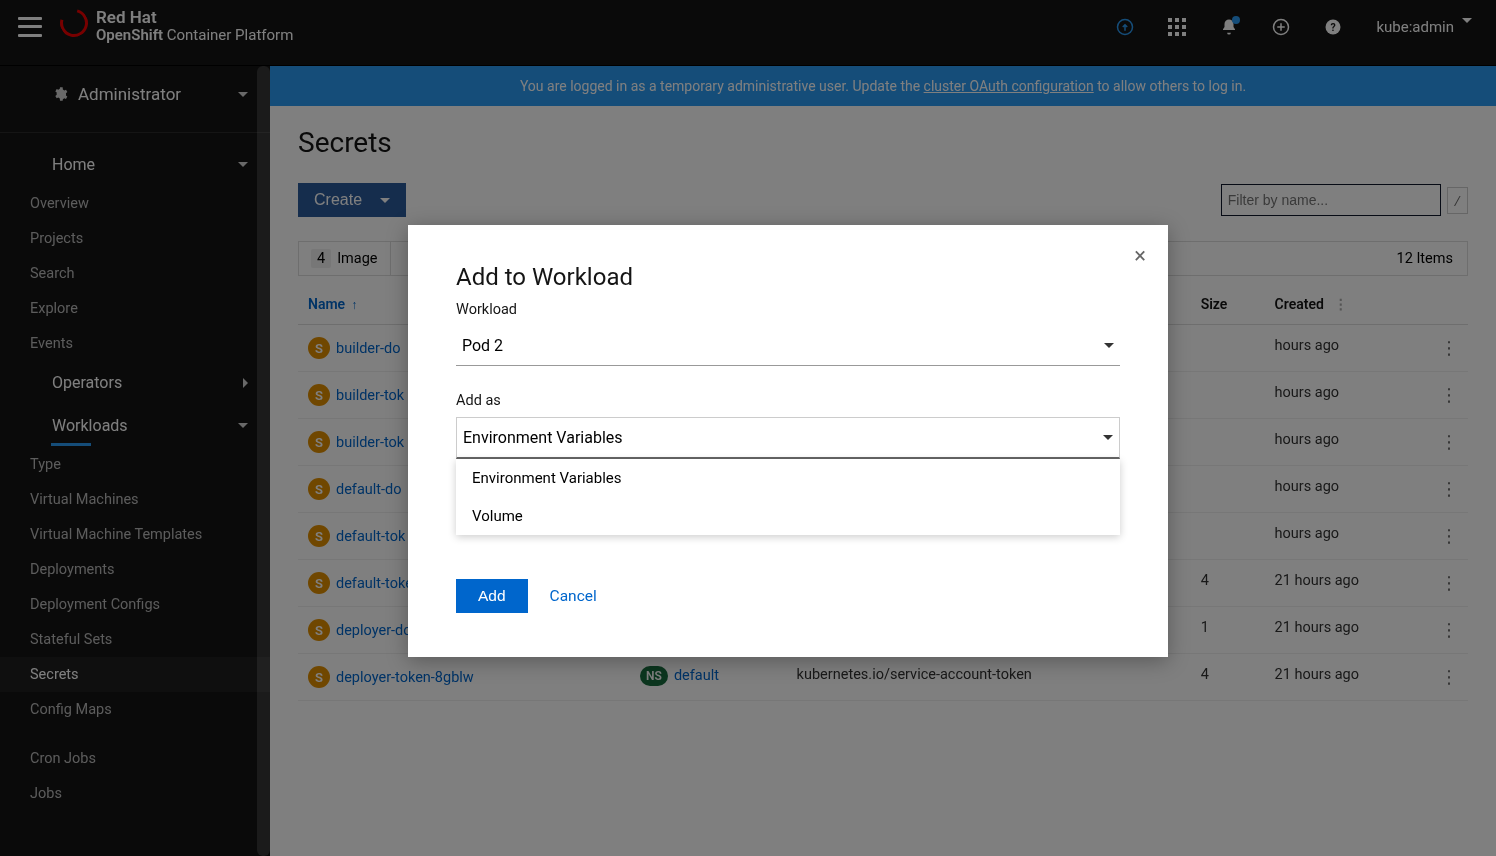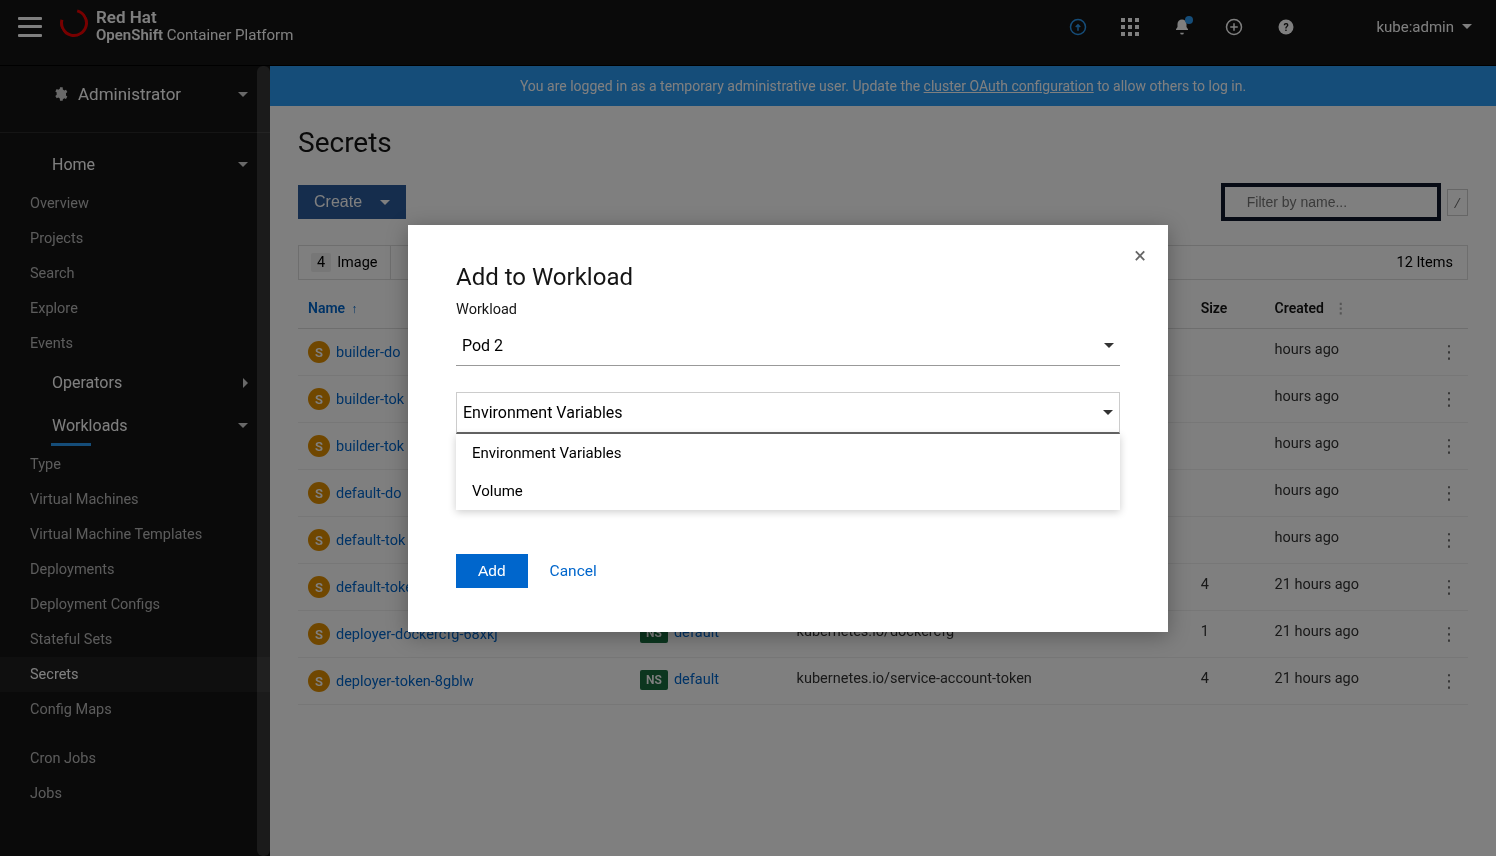--- a/index.html
+++ b/index.html
@@ -8,21 +8,21 @@
 .topbar-left { display:flex; align-items:center; gap:18px; }
 .hamburger { width:24px; height:20px; display:flex; flex-direction:column; justify-content:space-between; cursor:pointer; }
 .hamburger span { height:3px; background:#fff; border-radius:1px; }
 .logo { display:flex; align-items:flex-start; gap:8px; color:#fff; }
 .logo-icon { width:28px; height:28px; border:3px solid #ee0000; border-radius:50%; border-top-color:transparent; position:relative; transform:rotate(-30deg); }
 .logo-text .line1 { font-weight:600; font-size:17px; line-height:1;}
 .logo-text .line2 { font-size:15px; line-height:1.2;}
 .logo-text .line2 b{font-weight:600;}
 .topbar-right { display:flex; align-items:center; gap:34px; color:#fff; }
 .topbar-right .icon { cursor:pointer; display:flex; align-items:center; }
-.user-menu { display:flex; align-items:center; gap:8px; cursor:pointer; font-size:15px;margin-left:47px;}
+.user-menu { display:flex; align-items:flex-start; gap:8px; cursor:pointer; font-size:15px;}
 .caret-down { width:0;height:0;border-left:5px solid transparent;border-right:5px solid transparent;border-top:5px solid #fff; }
 
 .layout { display:flex; height:calc(100% - 66px); }
 .sidebar { width:270px; background:#151515; color:#d2d2d2; overflow-y:auto; position:relative;}
 .sidebar::after{content:'';position:absolute;right:0;top:0;bottom:0;width:13px;background:rgba(255,255,255,0.15);border-radius:6px;}
 .section-header { padding:12px 22px; display:flex; align-items:center; justify-content:space-between; font-size:16px; color:#fff; cursor:pointer;margin-left:30px;}
 .section-header.admin { gap:10px; justify-content:flex-start; padding:18px 22px; font-size:17px;}
 .section-header.admin .chev { margin-left:auto; }
 .gear { width:16px;height:16px;display:inline-block;}
 .chev { width:0;height:0;border-left:5px solid transparent;border-right:5px solid transparent;border-top:5px solid #d2d2d2; }
@@ -36,36 +36,36 @@
 .banner { background:#2b9af3; color:#fff; text-align:center; padding:12px; font-size:14px;}
 .banner a { color:#fff; text-decoration:underline; cursor:pointer;}
 .project-row { padding:10px 28px; display:flex; align-items:center; gap:14px; border-bottom:1px solid #eee;}
 .project-row span{font-size:16px;color:#333;}
 .content { padding:16px 28px; overflow:auto; flex:1;}
 .page-title { font-size:28px; font-weight:400; margin:4px 0 24px 0; color:#151515;}
 .toolbar { display:flex; justify-content:space-between; align-items:center;}
 .create-btn { background:#2b5b9a; color:#fff; padding:8px 16px; border:none; font-size:16px; display:flex; align-items:center; gap:18px; cursor:pointer;}
 .create-btn .caret-down{border-top-color:#fff;}
 .filter-box { display:flex; align-items:center; gap:6px;}
-.filter-input { border:4px solid #0f172a; padding:7px 22px; font-size:14px; width:220px;}
+.filter-input { border:1px solid #0f172a; padding:7px 6px; font-size:14px; width:220px;}
 .filter-key{border:1px solid #ccc;padding:5px 7px;font-size:13px;color:#666;font-style:italic;}
 
 .summary-row { display:flex; justify-content:space-between; align-items:center; margin:24px 0 8px 0; border:1px solid #ddd;}
 .summary-left { display:flex; align-items:center;}
 .summary-badge{padding:8px 12px;border-right:1px solid #ddd;font-size:14.5px;}
 .summary-badge .num{background:#eee;padding:1px 6px;border-radius:2px;margin-right:6px;}
 .summary-right{padding:8px 14px;font-size:14.5px;}
 
 table { width:100%; border-collapse:collapse; margin-top:6px;}
 th{text-align:left;padding:12px 10px;font-weight:600;font-size:14px;color:#151515;border-bottom:1px solid #ddd;}
 th.name{color:#0066cc;}
 td{padding:12px 10px;font-size:14.5px;color:#333;border-bottom:1px solid #eee;vertical-align:top;}
 .secret-link{color:#0066cc;cursor:pointer;}
 .res-badge{display:inline-flex;width:22px;height:22px;border-radius:50%;background:#e08f00;color:#fff;font-size:13px;font-weight:600;align-items:center;justify-content:center;margin-right:6px;}
-.ns-badge{display:inline-flex;height:20px;padding:0 6px;border-radius:2px;background:#186d3f;color:#fff;font-size:12px;font-weight:600;align-items:center;margin-right:6px;}
+.ns-badge{display:inline-flex;height:20px;padding:0 6px;border-radius:10px;background:#186d3f;color:#fff;font-size:12px;font-weight:600;align-items:center;margin-right:6px;}
 .kebab{color:#666;cursor:pointer;font-size:18px;text-align:right;}
 
 
 .scrim { position:absolute; inset:0; background:rgba(0,0,0,0.5);}
 .modal { position:absolute; left:408px; top:225px; width:760px; background:#fff; box-shadow:0 4px 20px rgba(0,0,0,0.3); padding:38px 48px 44px 48px;}
 .modal-close{position:absolute;top:18px;right:22px;font-size:22px;color:#666;cursor:pointer;}
 .modal h2{font-size:24px;font-weight:400;color:#151515;margin-bottom:10px;}
 .modal .subtitle{font-size:14px;color:#6a6e73;margin-bottom:24px;}
 .field-label{font-size:14.5px;color:#151515;margin-bottom:8px;display:block;}
 .m-select{width:100%;border:none;border-bottom:1px solid #999;padding:10px 6px;font-size:16px;display:flex;justify-content:space-between;align-items:center;cursor:pointer;margin-bottom:26px;}
@@ -295,20 +295,21 @@
 
 <div class="scrim"></div>
 <div class="modal">
   <span class="modal-close">×</span>
   <h2>Add to Workload</h2>
   <label class="field-label">Workload</label>
   <div class="m-select">
     <span>Pod 2</span>
     <span class="caret-down"></span>
   </div>
+  <label class="field-label">Add as</label>
   <div class="m-select-wrap">
     <div class="m-select boxed">
       <span>Environment Variables</span>
       <span class="caret-down"></span>
     </div>
     <div class="dropdown-list">
       <div class="dropdown-item">Environment Variables</div>
       <div class="dropdown-item">Volume</div>
     </div>
   </div>

